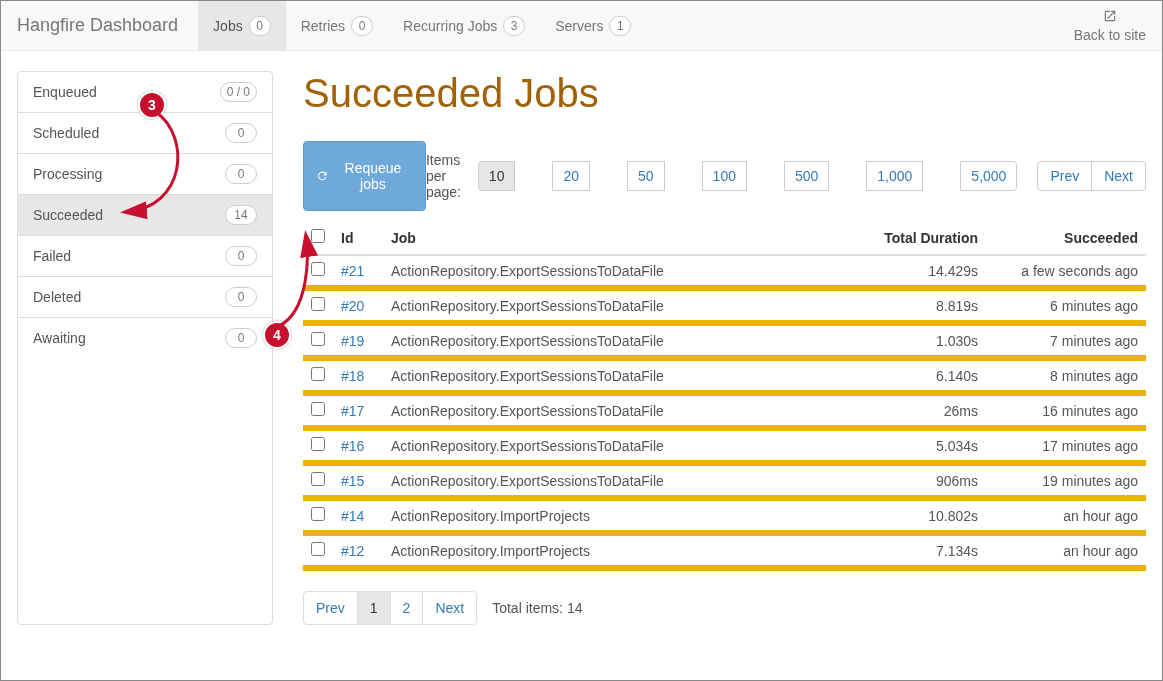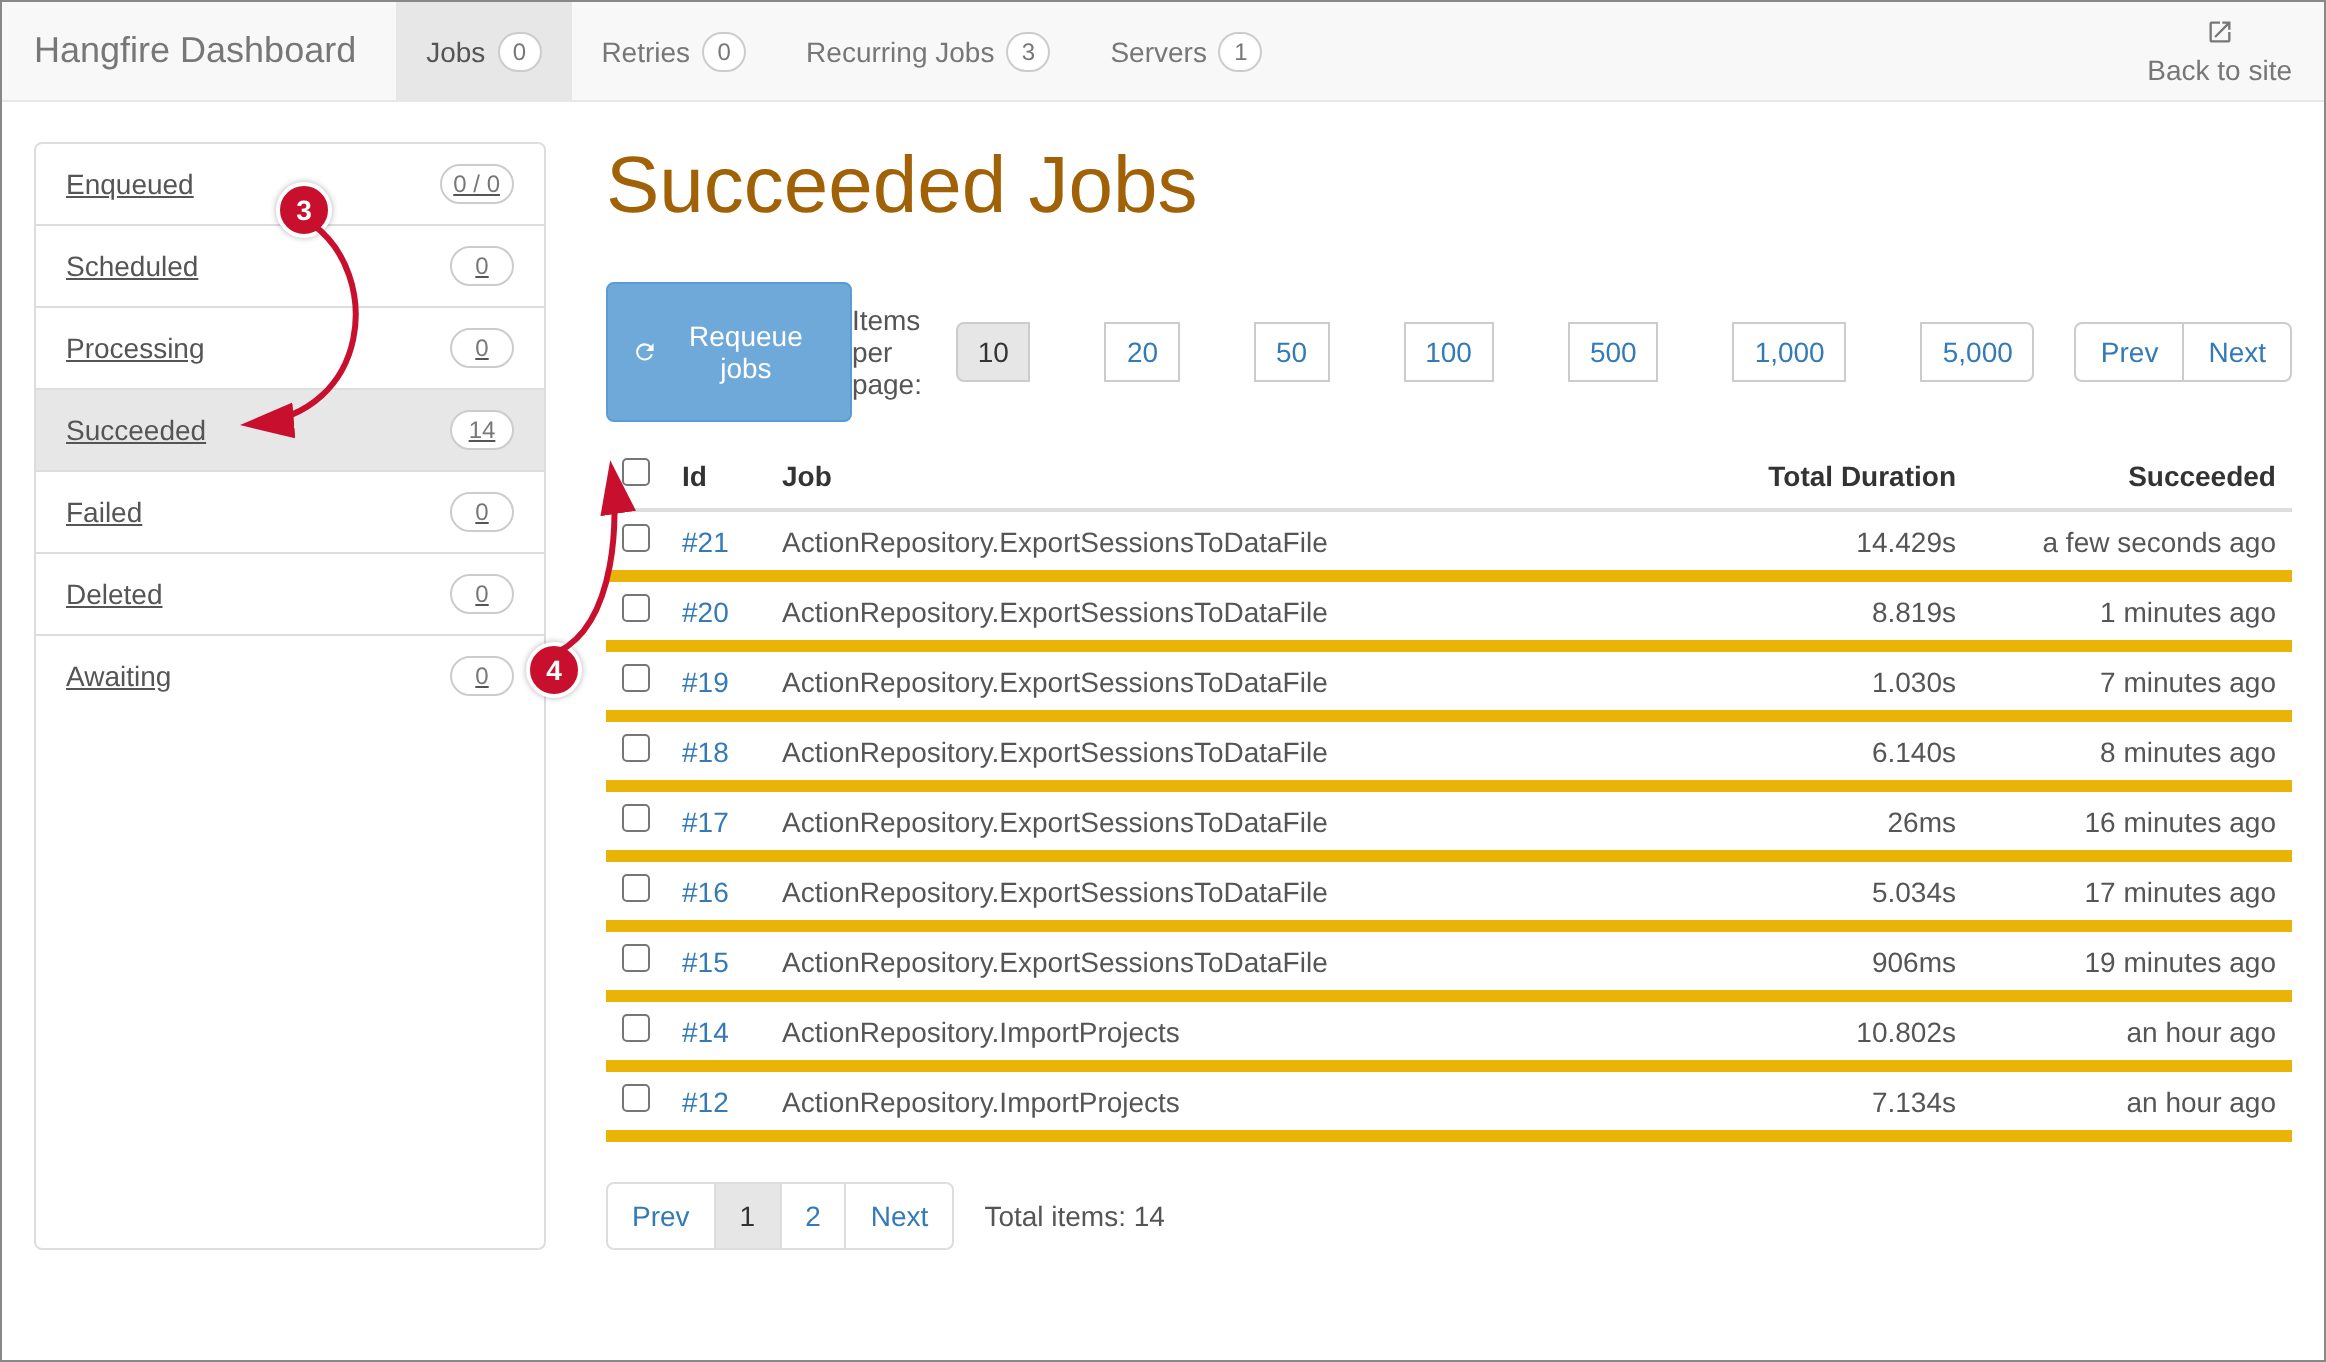--- a/index.html
+++ b/index.html
@@ -7,21 +7,21 @@
 .navbar { background: #f8f8f8; border-bottom: 1px solid #e7e7e7; height: 50px; display: flex; align-items: center; padding: 0 16px; }
 .navbar-brand { font-size: 18px; color: #777; padding-right: 20px; }
 .nav-tabs { display: flex; list-style: none; height: 100%; }
 .nav-tab { display: flex; align-items: center; padding: 0 15px; color: #777; cursor: pointer; }
 .nav-tab.active { background: #e7e7e7; color: #555; }
 .count-badge { display: inline-flex; align-items: center; justify-content: center; min-width: 22px; height: 20px; padding: 0 6px; border: 1px solid #ccc; border-radius: 10px; font-size: 12px; color: #777; margin-left: 6px; background: #fff; }
 .nav-tab.active .count-badge { background: #fff; }
 .nav-right { margin-left: auto; color: #777; cursor: pointer; display: flex; align-items: center; gap: 4px; flex-direction: column; }
 .container { display: flex; padding: 20px 16px; }
 .sidebar { width: 256px; border: 1px solid #ddd; border-radius: 4px; margin-right: 30px; }
-.sidebar-item { display: flex; justify-content: space-between; align-items: center; padding: 10px 15px; border-bottom: 1px solid #ddd; cursor: pointer; color: #555; text-decoration: underline; }
+.sidebar-item { display: flex; justify-content: space-between; align-items: center; padding: 10px 15px; border-bottom: 1px solid #ddd; cursor: pointer; color: #555; }
 .sidebar-item:last-child { border-bottom: none; }
 .sidebar-item.active { background: #e7e7e7; font-weight: 500; }
 .sidebar-item .count-badge { min-width: 32px; }
 .main { flex: 1; }
 h1 { font-size: 40px; font-weight: 500; color: #a16207; margin-bottom: 25px; }
 .controls { display: flex; align-items: center; margin-bottom: 10px; }
 .btn { padding: 18px 12px; border-radius: 4px; border: 1px solid transparent; font-size: 14px; cursor: pointer; display: inline-flex; align-items: center; gap: 4px; }
 .btn-primary { background: #6fa9d9; border-color: #5c9bd1; color: #fff; }
 .items-per-page { margin-left: auto; display: flex; align-items: center; gap: 10px; }
 .ipp-label { color: #555; }
@@ -155,21 +155,21 @@
             <td><a href="#">#21</a></td>
             <td>ActionRepository.ExportSessionsToDataFile</td>
             <td class="r">14.429s</td>
             <td class="r">a few seconds ago</td>
           </tr>
           <tr>
             <td><input type="checkbox" style=""></td>
             <td><a href="#">#20</a></td>
             <td>ActionRepository.ExportSessionsToDataFile</td>
             <td class="r">8.819s</td>
-            <td class="r">1 minutes ago</td>
+            <td class="r">6 minutes ago</td>
           </tr>
           <tr>
             <td><input type="checkbox" style=""></td>
             <td><a href="#">#19</a></td>
             <td>ActionRepository.ExportSessionsToDataFile</td>
             <td class="r">1.030s</td>
             <td class="r">7 minutes ago</td>
           </tr>
           <tr>
             <td><input type="checkbox" style=""></td>

